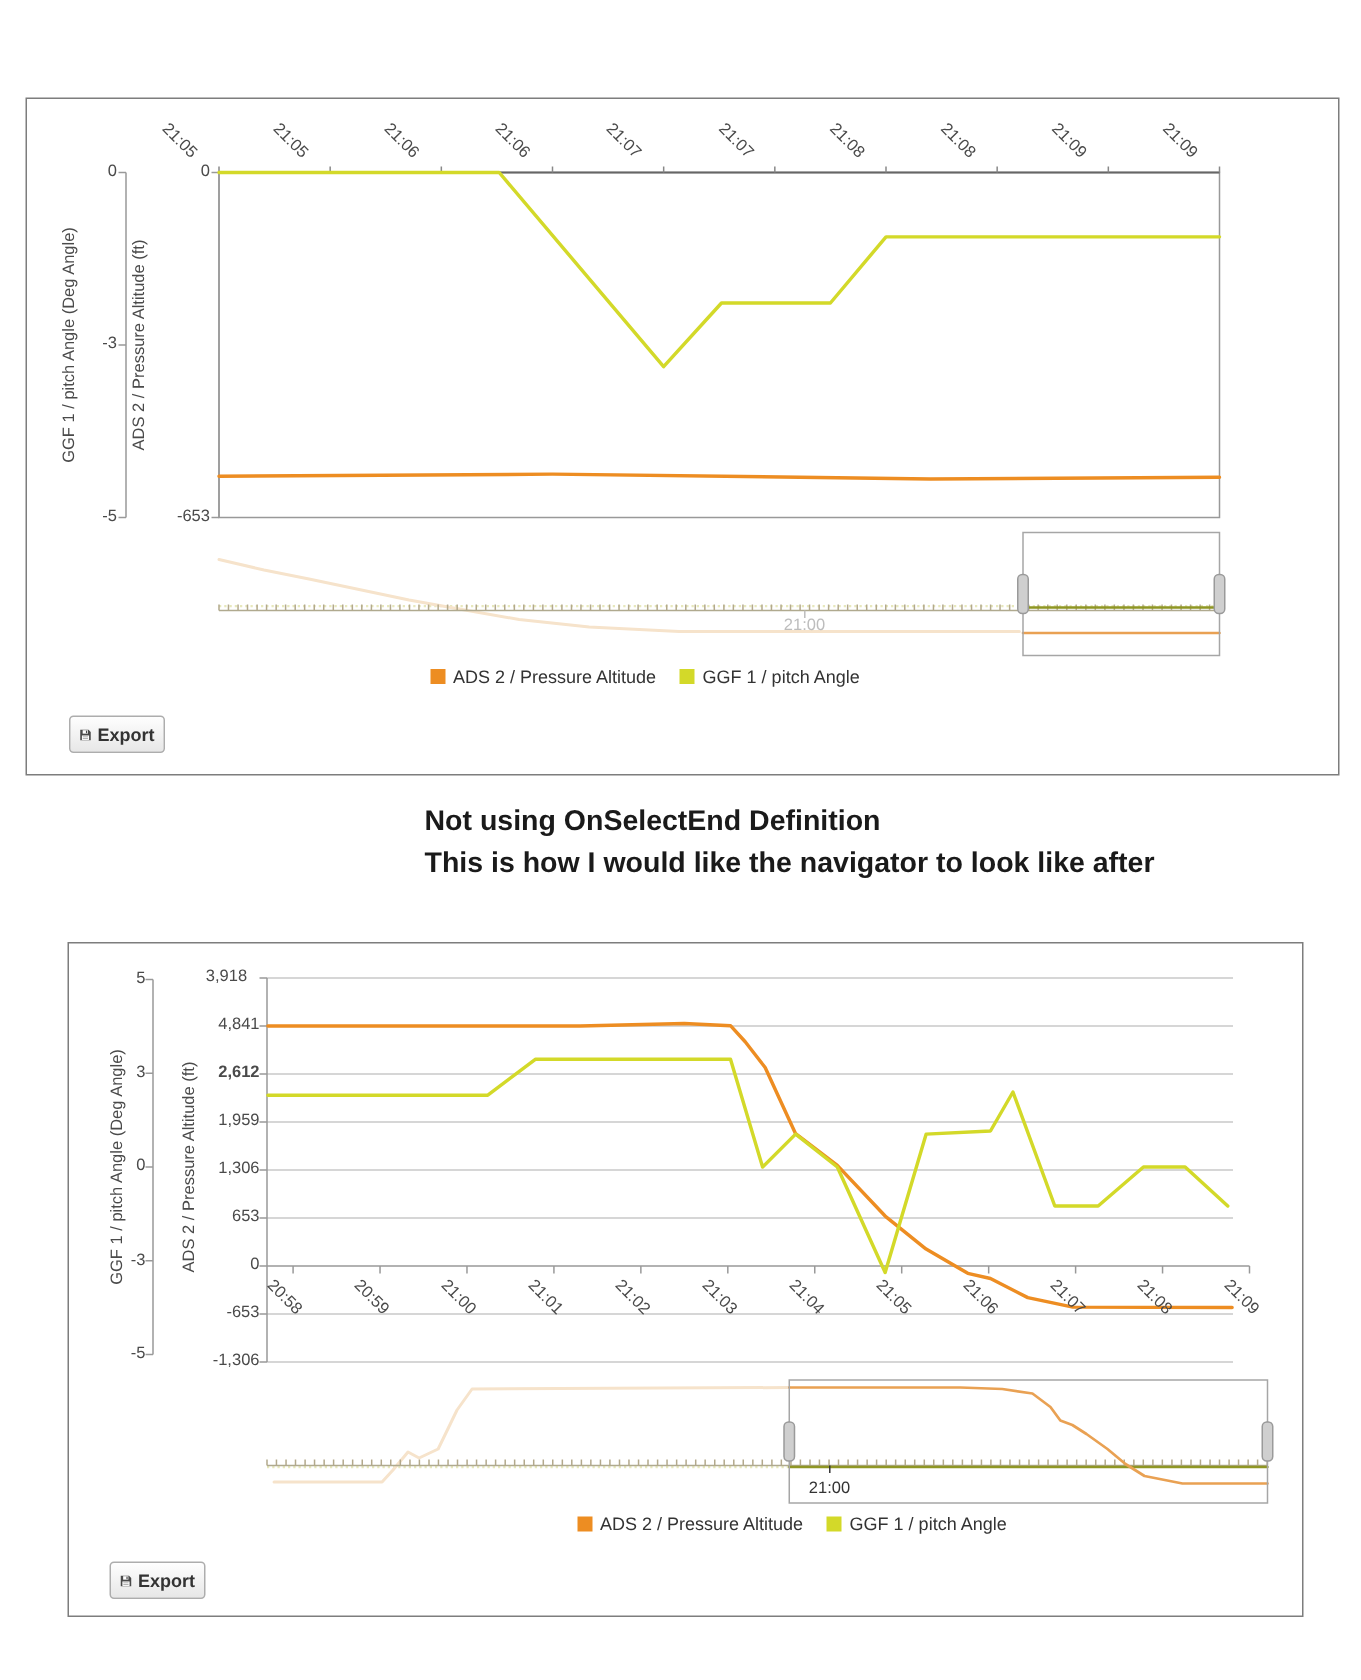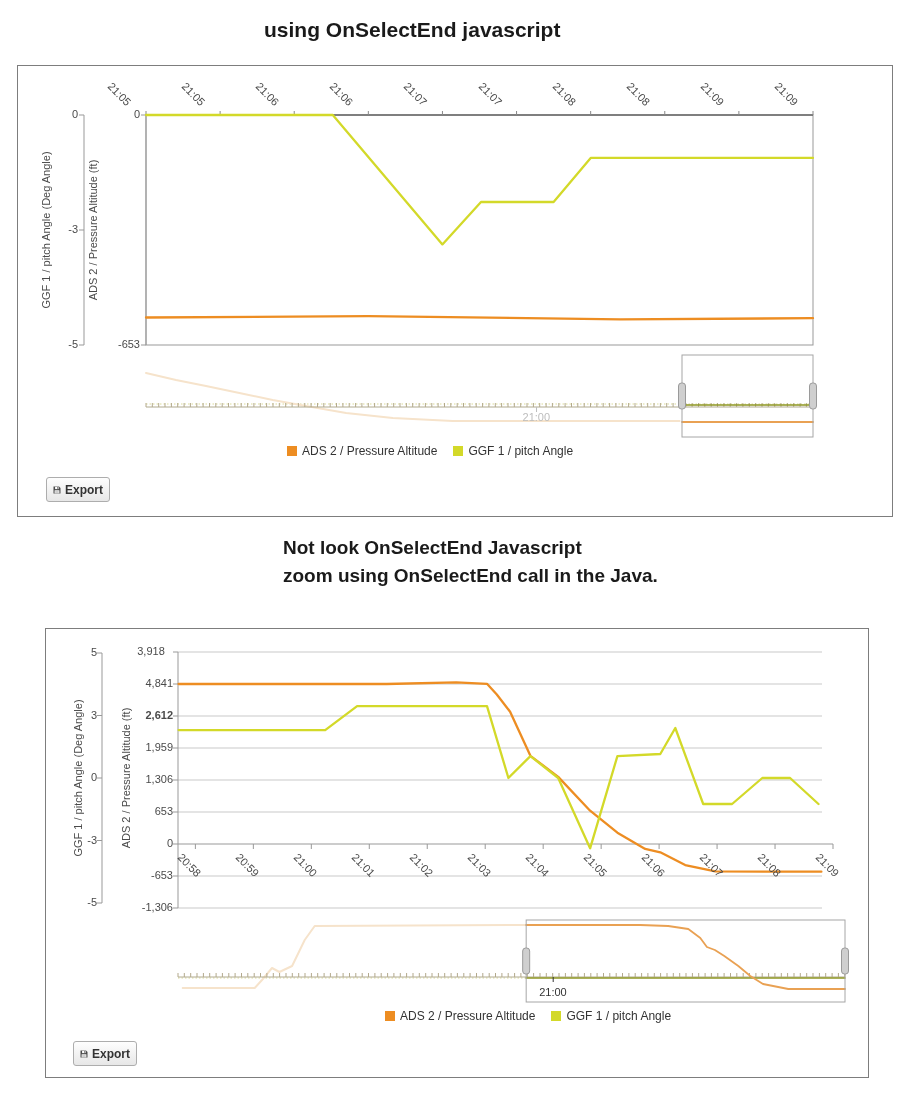--- a/index.html
+++ b/index.html
@@ -21,21 +21,20 @@
   .legend .item{display:flex;align-items:center;justify-content:space-between;}
   .legend .sw{width:10px;height:10px;display:inline-block;margin-right:5px;}
   .export-btn{position:absolute;width:64px;height:25px;display:flex;align-items:center;justify-content:center;
      gap:4px;font-family:"Liberation Sans",sans-serif;font-size:12px;font-weight:bold;color:#333;
      background:linear-gradient(#fefefe,#e7e7e7);border:1px solid #adadad;border-radius:3px;cursor:pointer;}
 </style>
 </head>
 <body>
 
 <div id="root">
-  <div class="big-title">using OnSelectEnd javascript</div>
 
   <div class="panel" id="panel1"></div>
   <div class="panel" id="panel2"></div>
 
   <svg id="gfx" width="907" height="1120" viewBox="0 0 907 1120">
       <g>
         <rect x="146" y="115" width="667" height="230" fill="none" stroke="#999"></rect>
         <line x1="146" y1="115" x2="813" y2="115" stroke="#666" stroke-width="1.4"></line>
         <line x1="146" y1="111" x2="146" y2="115" stroke="#888"></line>
         <line x1="220.1111111111111" y1="111" x2="220.1111111111111" y2="115" stroke="#888"></line>
@@ -214,16 +213,16 @@
       <rect x="4.2" y="1.6" width="7" height="4.6" fill="#fff"></rect>
       <rect x="8.6" y="2.2" width="1.6" height="3.4" fill="#4a4a4a"></rect>
       <rect x="3.2" y="8.6" width="9.6" height="6" fill="#fff"></rect>
       <rect x="4.4" y="10" width="7" height="1" fill="#9a9a9a"></rect>
       <rect x="4.4" y="12" width="7" height="1" fill="#9a9a9a"></rect>
     </svg>
     <span>Export</span>
   </button>
 
   <div class="note">
-    <div>Not look OnSelectEnd Javascript</div>
-    <div>zoom using OnSelectEnd call in the Java.</div>
+    <div>Not using OnSelectEnd Definition</div>
+    <div>This is how I would like the navigator to look like after</div>
   </div>
 </div>
 
 </body></html>

